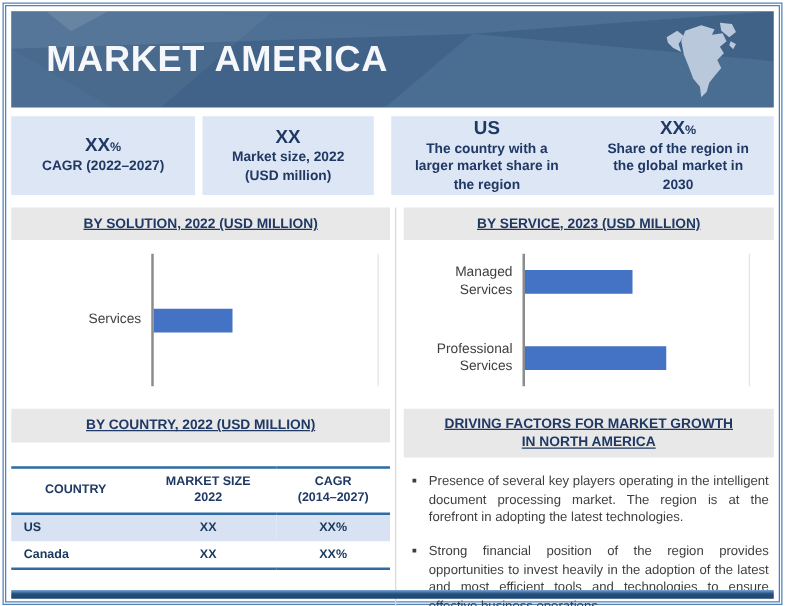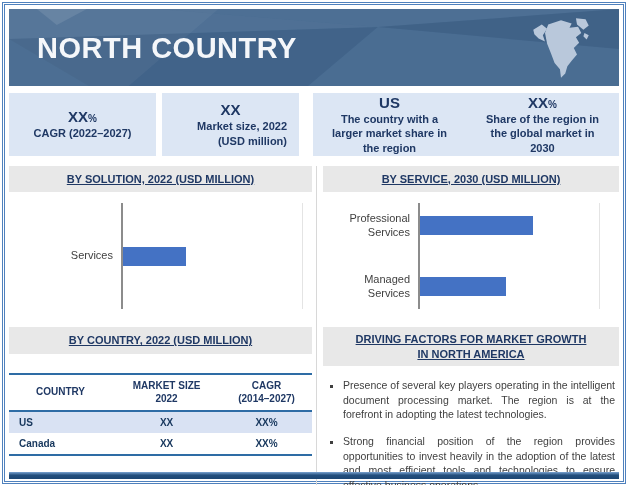--- a/index.html
+++ b/index.html
@@ -91,21 +91,21 @@
       <div class="hdr">
         <svg class="hdr-bg" viewBox="0 0 612 77" preserveAspectRatio="none">
           <polygon points="0,0 210,0 120,77 0,77" fill="#ffffff" opacity="0.045"></polygon>
           <polygon points="370,18 150,0 612,0" fill="#ffffff" opacity="0.05"></polygon>
           <polygon points="370,18 612,0 612,40" fill="#000000" opacity="0.05"></polygon>
           <polygon points="370,18 612,40 612,77 300,77" fill="#ffffff" opacity="0.035"></polygon>
           <polygon points="370,18 300,77 80,77 0,30" fill="#000000" opacity="0.04"></polygon>
           <polygon points="0,0 150,0 370,18 0,30" fill="#ffffff" opacity="0.06"></polygon>
           <polygon points="28,0 78,0 48,16" fill="#ffffff" opacity="0.10"></polygon>
         </svg>
-        <h1 class="hdr-title">NORTH COUNTRY</h1>
+        <h1 class="hdr-title">MARKET AMERICA</h1>
         <svg class="hdr-map" viewBox="0 0 60 60">
           <g fill="#b9c8db">
             <path d="M4,13 L12,8 L17,12 L13,18 L15,24 L9,21 L5,17 Z"></path>
             <path d="M18,8 L30,4 L40,7 L38,11 L46,10 L49,16 L44,20 L47,25 L42,30 L45,36 L40,42 L36,47 L34,54 L30,58 L29,50 L24,44 L21,36 L17,26 L15,16 Z"></path>
             <path d="M44,2 L53,3 L56,9 L51,13 L45,8 Z"></path>
             <path d="M52,16 L56,18 L54,22 L51,19 Z"></path>
           </g>
         </svg>
       </div>
 
@@ -113,21 +113,21 @@
         <div class="stat-box sb1">
           <div class="stat-value">
             <span>XX</span><span class="sfx">%</span>
           </div>
           <div class="stat-label">CAGR (2022–2027)</div>
         </div>
         <div class="stat-box sb2">
           <div class="stat-value">
             <span>XX</span><span class="sfx"></span>
           </div>
-          <div class="stat-label" style="max-width:125px;text-align:right;">Market size, 2022 (USD million)</div>
+          <div class="stat-label" style="max-width:125px;">Market size, 2022 (USD million)</div>
         </div>
         <div class="stat-box sb-wide">
           <div class="stat-col">
             <div class="stat-value">
               <span>US</span><span class="sfx"></span>
             </div>
             <div class="stat-label" style="max-width:185px;">The country with a larger market share in the region</div>
           </div>
           <div class="stat-col">
             <div class="stat-value">
@@ -173,34 +173,34 @@
                     <td>XX%</td>
                   </tr>
                 </tbody>
               </table>
           </div>
         </div>
 
         <div class="v-divider"></div>
 
         <div class="col-right">
-          <div class="section-bar">BY SERVICE, 2030 (USD MILLION)</div>
+          <div class="section-bar">BY SERVICE, 2023 (USD MILLION)</div>
           <div class="chart chart-right">
+              <div class="bar-row">
+                <div class="bar-label">Managed Services</div>
+                <div class="bar-track">
+                  <div class="bar" style="width: 86px;"></div>
+                </div>
+              </div>
               <div class="bar-row">
                 <div class="bar-label">Professional Services</div>
                 <div class="bar-track">
                   <div class="bar" style="width: 113px;"></div>
                 </div>
               </div>
-              <div class="bar-row">
-                <div class="bar-label">Managed Services</div>
-                <div class="bar-track">
-                  <div class="bar" style="width: 86px;"></div>
-                </div>
-              </div>
             </div>
           <div class="section-bar two-line" style="margin-top:10px;">DRIVING FACTORS FOR MARKET GROWTH IN NORTH AMERICA</div>
           <ul class="bullets">
               <li>Presence of several key players operating in the intelligent document processing market. The region is at the forefront in adopting the latest technologies.</li>
               <li>Strong financial position of the region provides opportunities to invest heavily in the adoption of the latest and most efficient tools and technologies to ensure effective business operations.</li>
             </ul>
         </div>
       </div>
 
       <div class="bottom-bar"></div>

